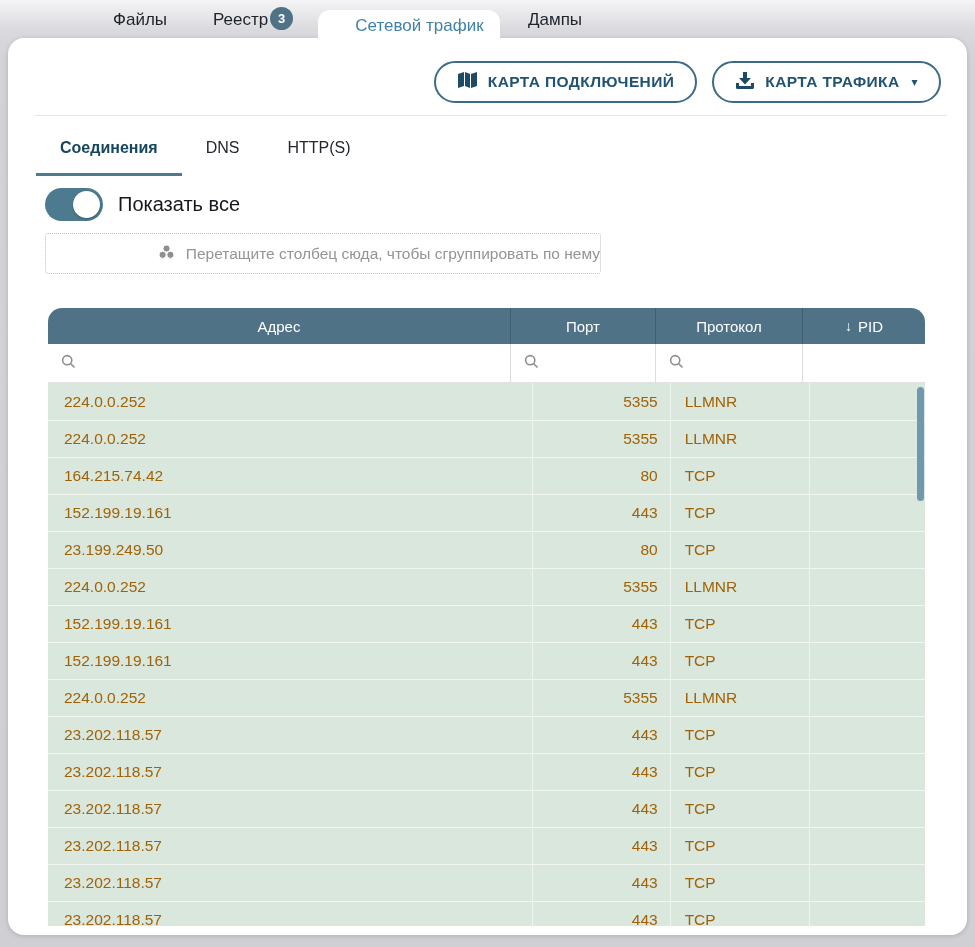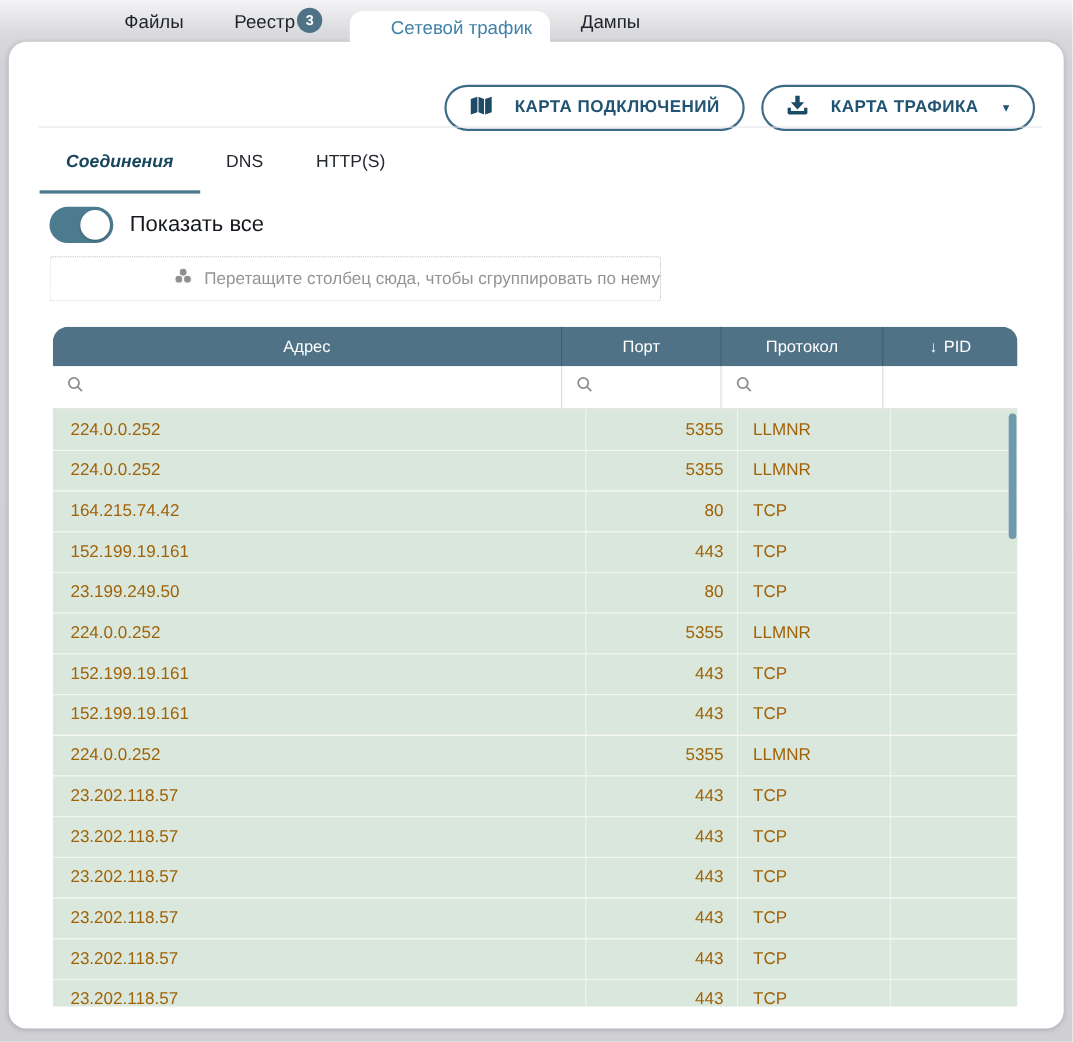--- a/index.html
+++ b/index.html
@@ -35,57 +35,56 @@
     background:var(--badge);color:#fff;font-size:13px;line-height:23px;text-align:center;font-weight:bold;
   }
   
   .card{
     position:absolute;left:8px;top:38px;width:959px;height:897px;background:#fff;
     border-radius:16px;box-shadow:0 1px 5px rgba(0,0,0,0.16);z-index:2;
   }
   
   .toolbar{position:absolute;top:23px;right:26px;display:flex;gap:15px;}
   .pill{
-    display:flex;align-items:center;gap:20px;height:42px;padding:18px 21px;
+    display:flex;align-items:center;gap:10px;height:42px;padding:18px 21px;
     background:#fff;border:2px solid #3d6b87;border-radius:21px;
     color:var(--accent);font-size:15.5px;font-weight:bold;letter-spacing:.4px;cursor:pointer;
     font-family:"Liberation Sans","DejaVu Sans",sans-serif;
-    margin-top:16px;
   }
   .pill svg{flex:0 0 auto;}
   .caret{font-size:12px;margin-left:2px;}
   .divider{position:absolute;top:77px;left:27px;right:20px;height:1px;background:#e4e4e7;}
   
   .subtabs{position:absolute;top:98px;left:28px;display:flex;}
   .subtab{
     padding:0 24px 13px 24px;font-size:16px;color:#23272e;cursor:pointer;
     border-bottom:3px solid transparent;line-height:24px;
   }
-  .subtab.active{color:#17465e;font-weight:bold;border-bottom-color:#4c7a8e;font-style:italic;}
+  .subtab.active{color:#17465e;font-weight:bold;border-bottom-color:#4c7a8e;}
   
   .toggle-row{position:absolute;top:150px;left:37px;display:flex;align-items:center;}
   .switch{
     width:58px;height:33px;border-radius:17px;background:var(--toggle-on);
     position:relative;cursor:pointer;flex:0 0 auto;
   }
   .switch .knob{
     position:absolute;top:3px;right:3px;width:27px;height:27px;border-radius:50%;background:#fff;
     box-shadow:0 1px 2px rgba(0,0,0,0.25);
   }
   .toggle-label{margin-left:15px;font-size:20px;color:#15181d;}
   
   .dropzone{
     position:absolute;top:195px;left:37px;width:556px;height:41px;
     border:1px dotted #bfbfbf;border-radius:3px;
     display:flex;align-items:center;justify-content:flex-end;gap:11px;
     color:#949494;font-size:15.5px;cursor:default;
   }
   
   .table{
-    position:absolute;top:259px;left:40px;width:877px;height:618px;
+    position:absolute;top:270px;left:40px;width:877px;height:618px;
     border-radius:14px 14px 0 0;overflow:hidden;background:#fff;
   }
   .thead{display:flex;height:36px;background:var(--table-header);color:#fff;font-size:15px;}
   .th{display:flex;align-items:center;justify-content:center;gap:6px;}
   .thead .th + .th{border-left:1px solid #3f5f70;}
   .col-addr{width:462px;}
   .col-port{width:145px;}
   .col-proto{width:147px;}
   .col-pid{width:123px;}
   .sort-arrow{font-size:14px;}

